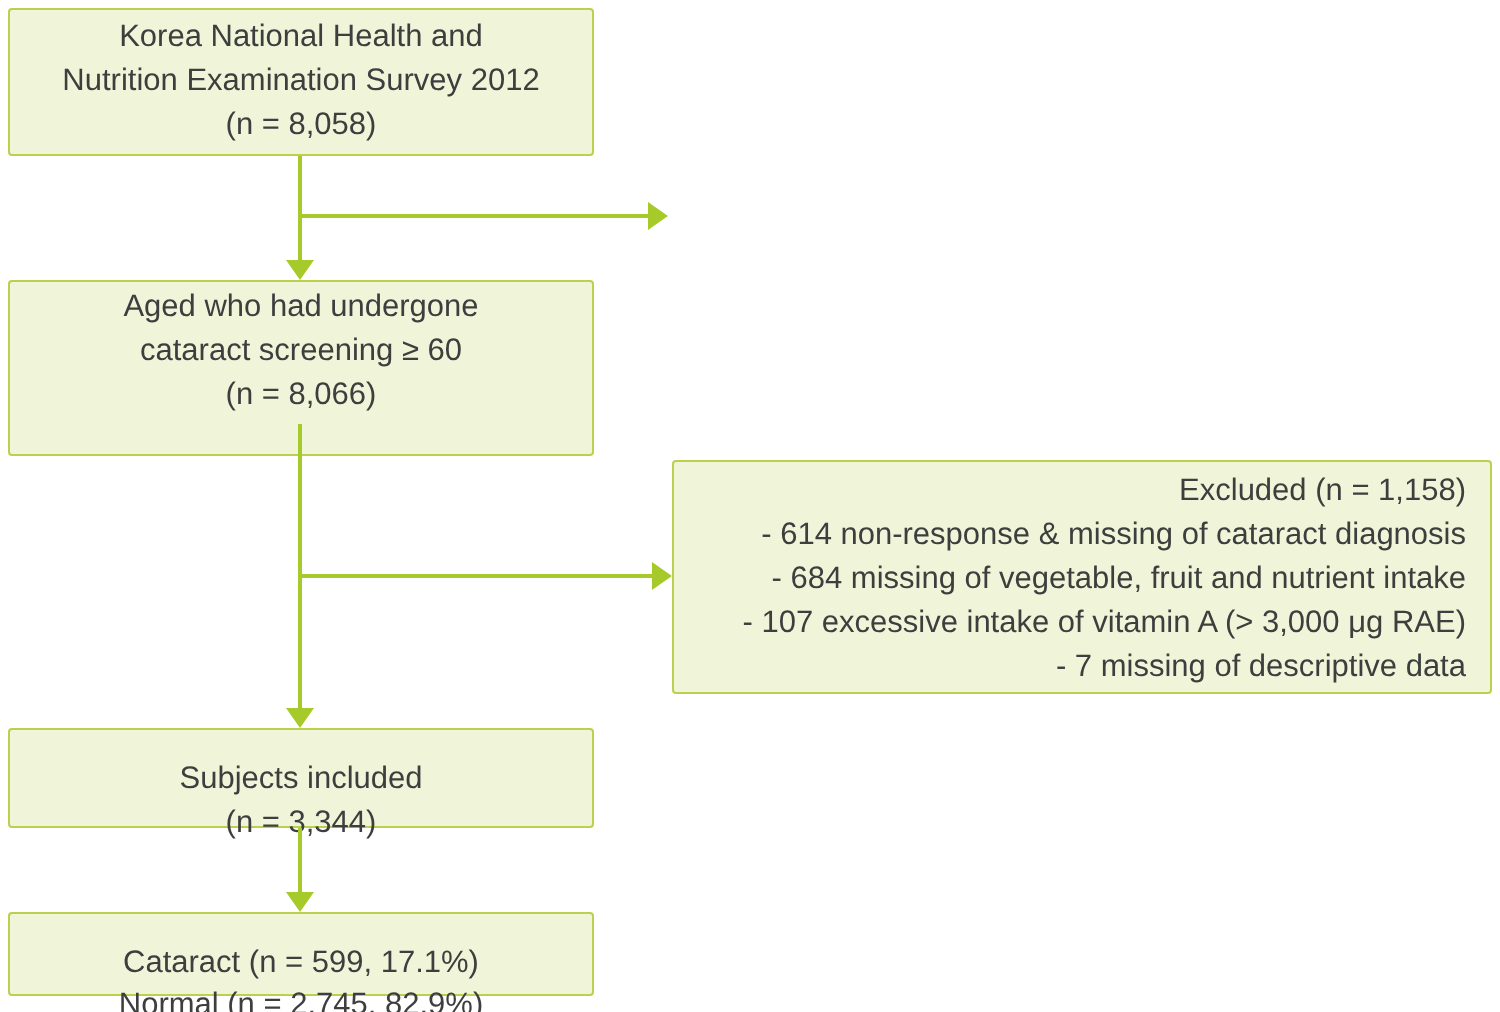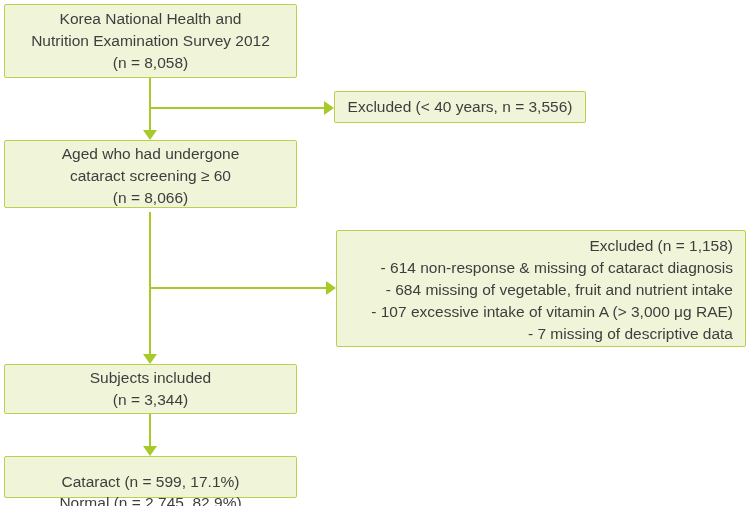--- a/index.html
+++ b/index.html
@@ -48,44 +48,41 @@
   .arrowhead-right {
     position: absolute;
     width: 0; height: 0;
     border-top: 7px solid transparent;
     border-bottom: 7px solid transparent;
     border-left: 10px solid var(--arrow, #a6ca29);
   }
   
   #box-survey   { left: 4px;   top: 4px;   width: 293px; height: 74px;  padding-top: 3px; }
   #box-excl-age { left: 334px; top: 91px;  width: 252px; height: 32px;  line-height: 29px; }
-  #box-screened { left: 4px;   top: 140px; width: 293px; height: 68px;  padding-top: 2px; }
+  #box-screened { left: 4px;   top: 140px; width: 293px; height: 88px;  padding-top: 2px; }
   #box-excl-oth { left: 336px; top: 230px; width: 410px; height: 117px; padding: 4px 12px; box-sizing: border-box; text-align: right; }
-  #box-included { left: 4px;   top: 364px; width: 293px; height: 50px;  padding-top: 2px; }
+  #box-included { left: 4px;   top: 364px; width: 293px; height: 50px;  padding-top: 14px; }
   #box-outcome  { left: 4px;   top: 456px; width: 293px; height: 42px;  padding-top: 14px; line-height: 21px; }
 </style>
 </head>
 <body>
 
 <div class="figure" style="--background: #ffffff; --box-fill: #f0f4d8; --box-border: #bdd04d; --arrow: #a6ca29; --text: #3d3f3e;">
 
   <div class="box center" id="box-survey">
     <div class="box-line">Korea National Health and</div>
     <div class="box-line">Nutrition Examination Survey 2012</div>
     <div class="box-line">(n = 8,058)</div>
   </div>
 
   <div class="line-v" style="left:149px; top:78px; height:53px;"></div>
   <div class="arrowhead-down" style="left:143px; top:130px;"></div>
   <div class="line-h" style="left:150px; top:107px; width:176px;"></div>
   <div class="arrowhead-right" style="left:324px; top:101px;"></div>
 
-  <div class="box center" id="box-excl-age">
-    <div class="box-line">Excluded (&lt; 40 years, n = 3,556)</div>
-  </div>
 
   <div class="box center" id="box-screened">
     <div class="box-line">Aged who had undergone</div>
     <div class="box-line">cataract screening ≥ 60</div>
     <div class="box-line">(n = 8,066)</div>
   </div>
 
   <div class="line-v" style="left:149px; top:212px; height:143px;"></div>
   <div class="arrowhead-down" style="left:143px; top:354px;"></div>
   <div class="line-h" style="left:150px; top:287px; width:178px;"></div>

